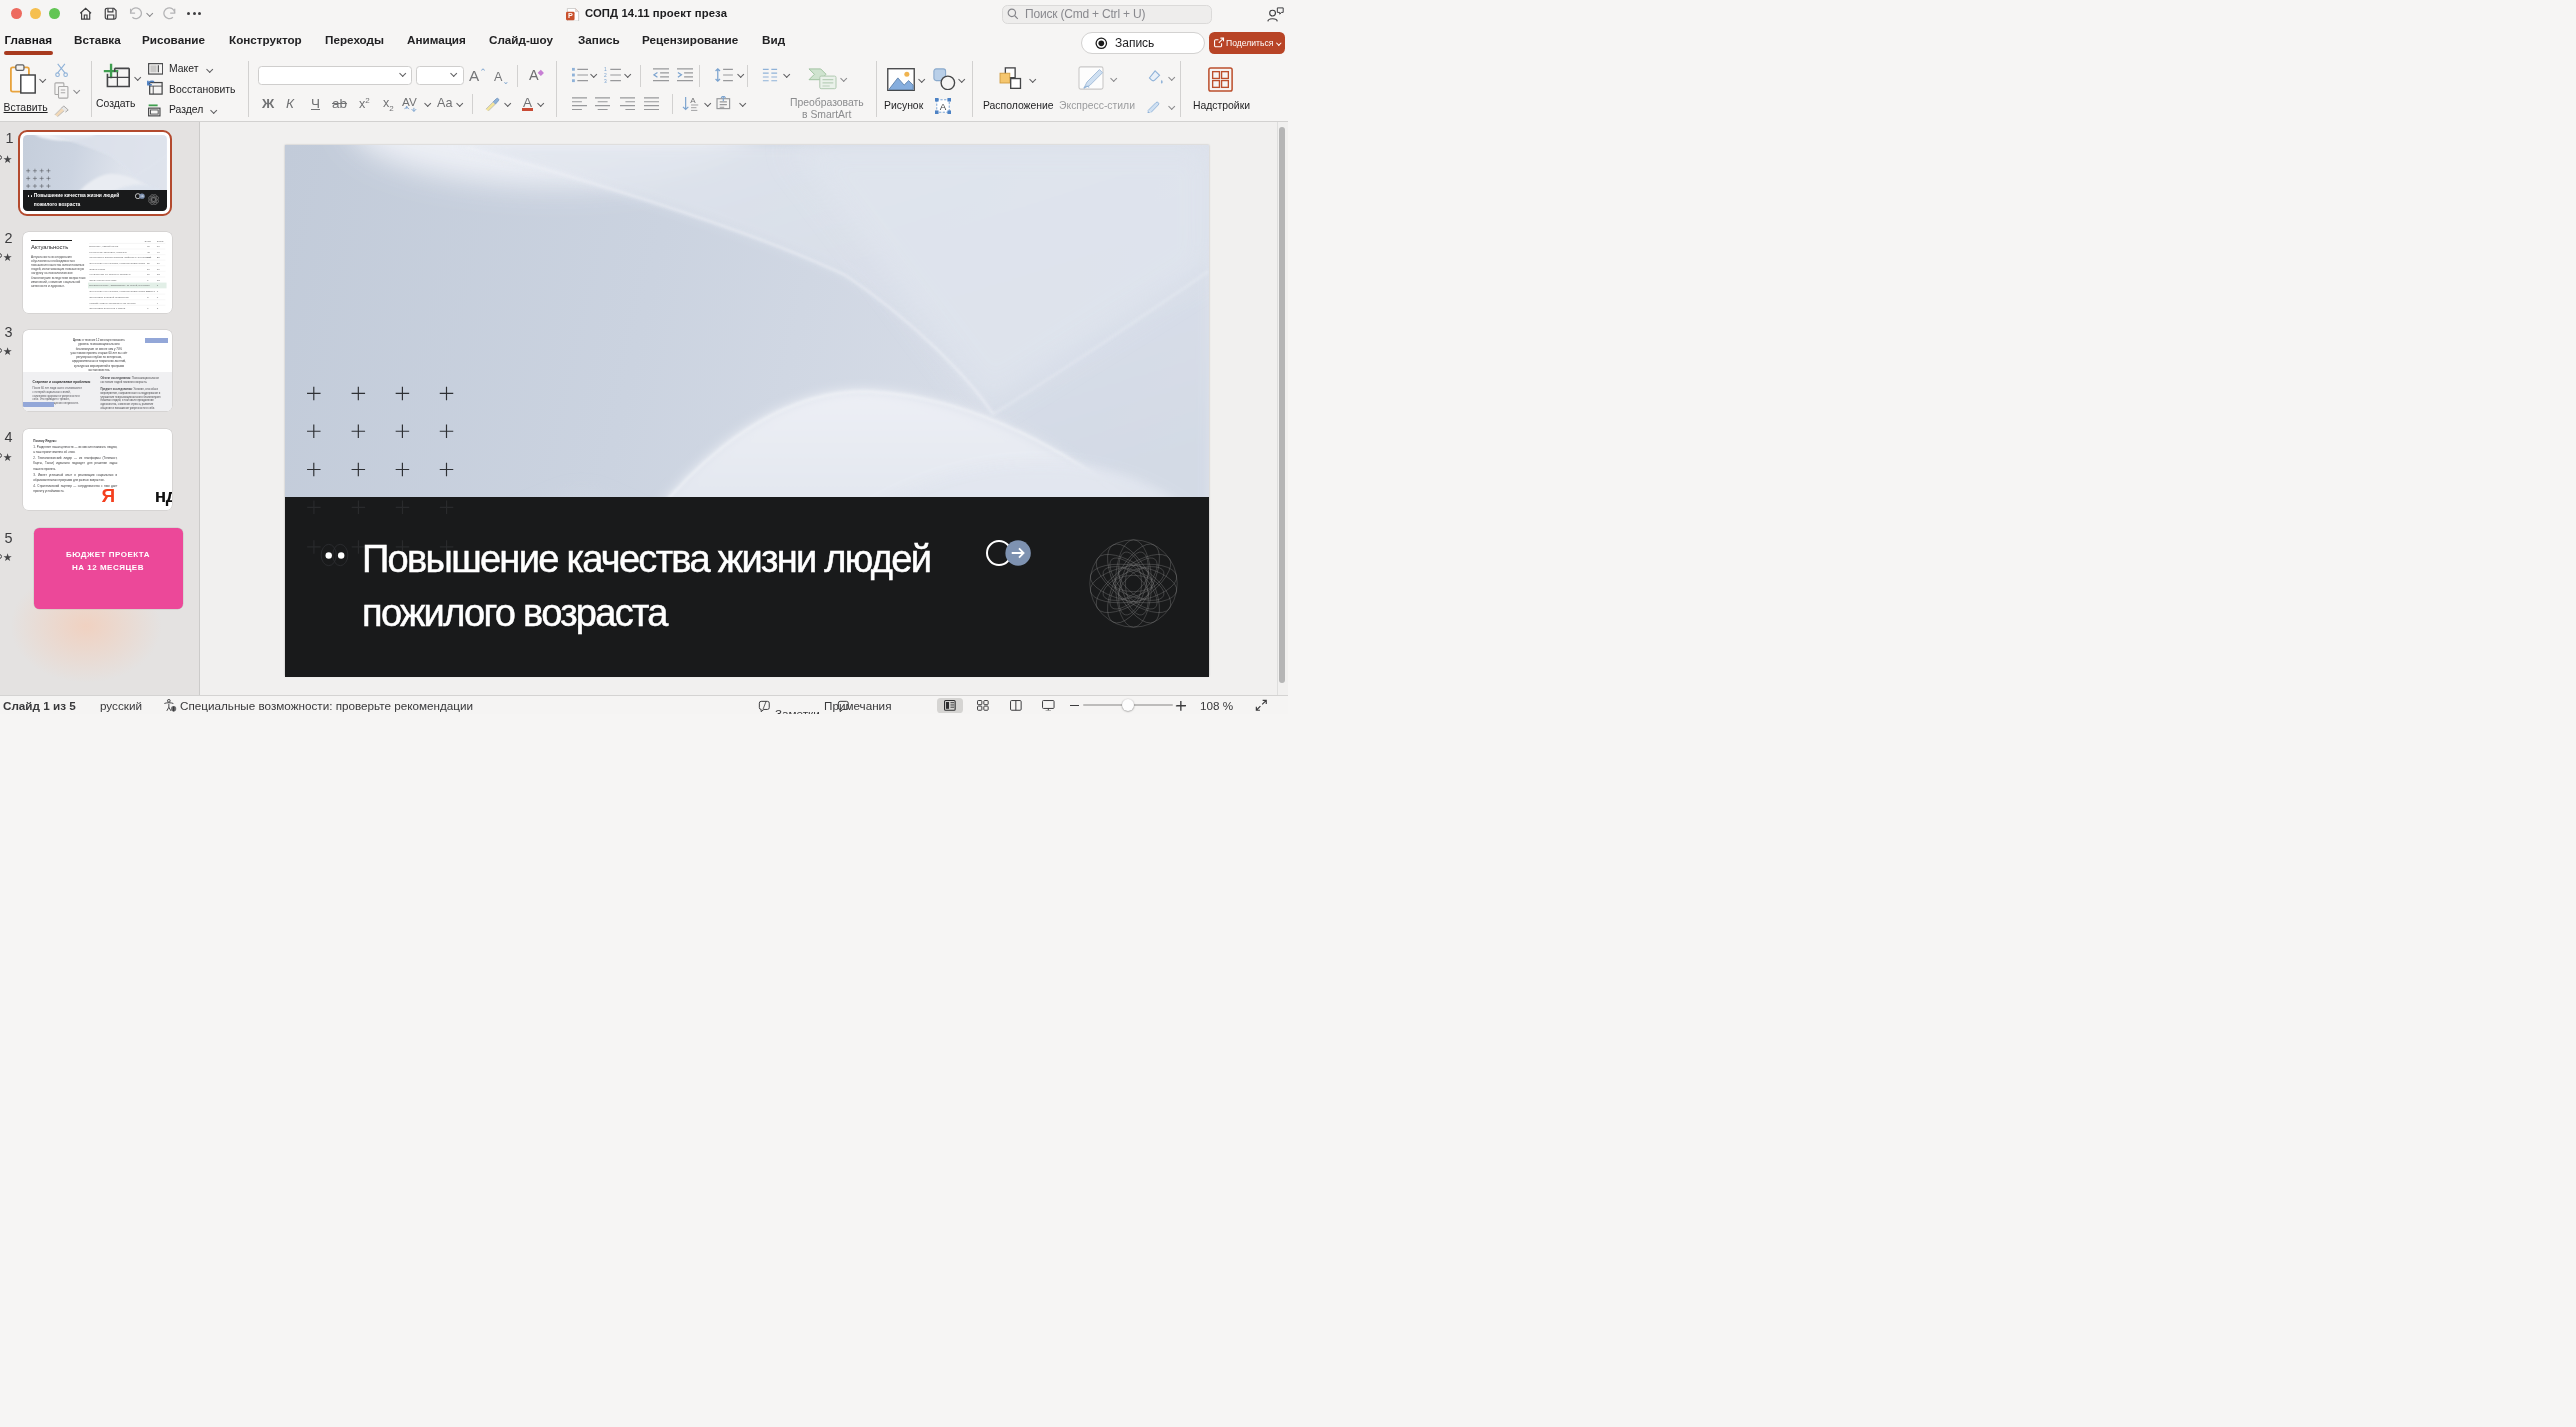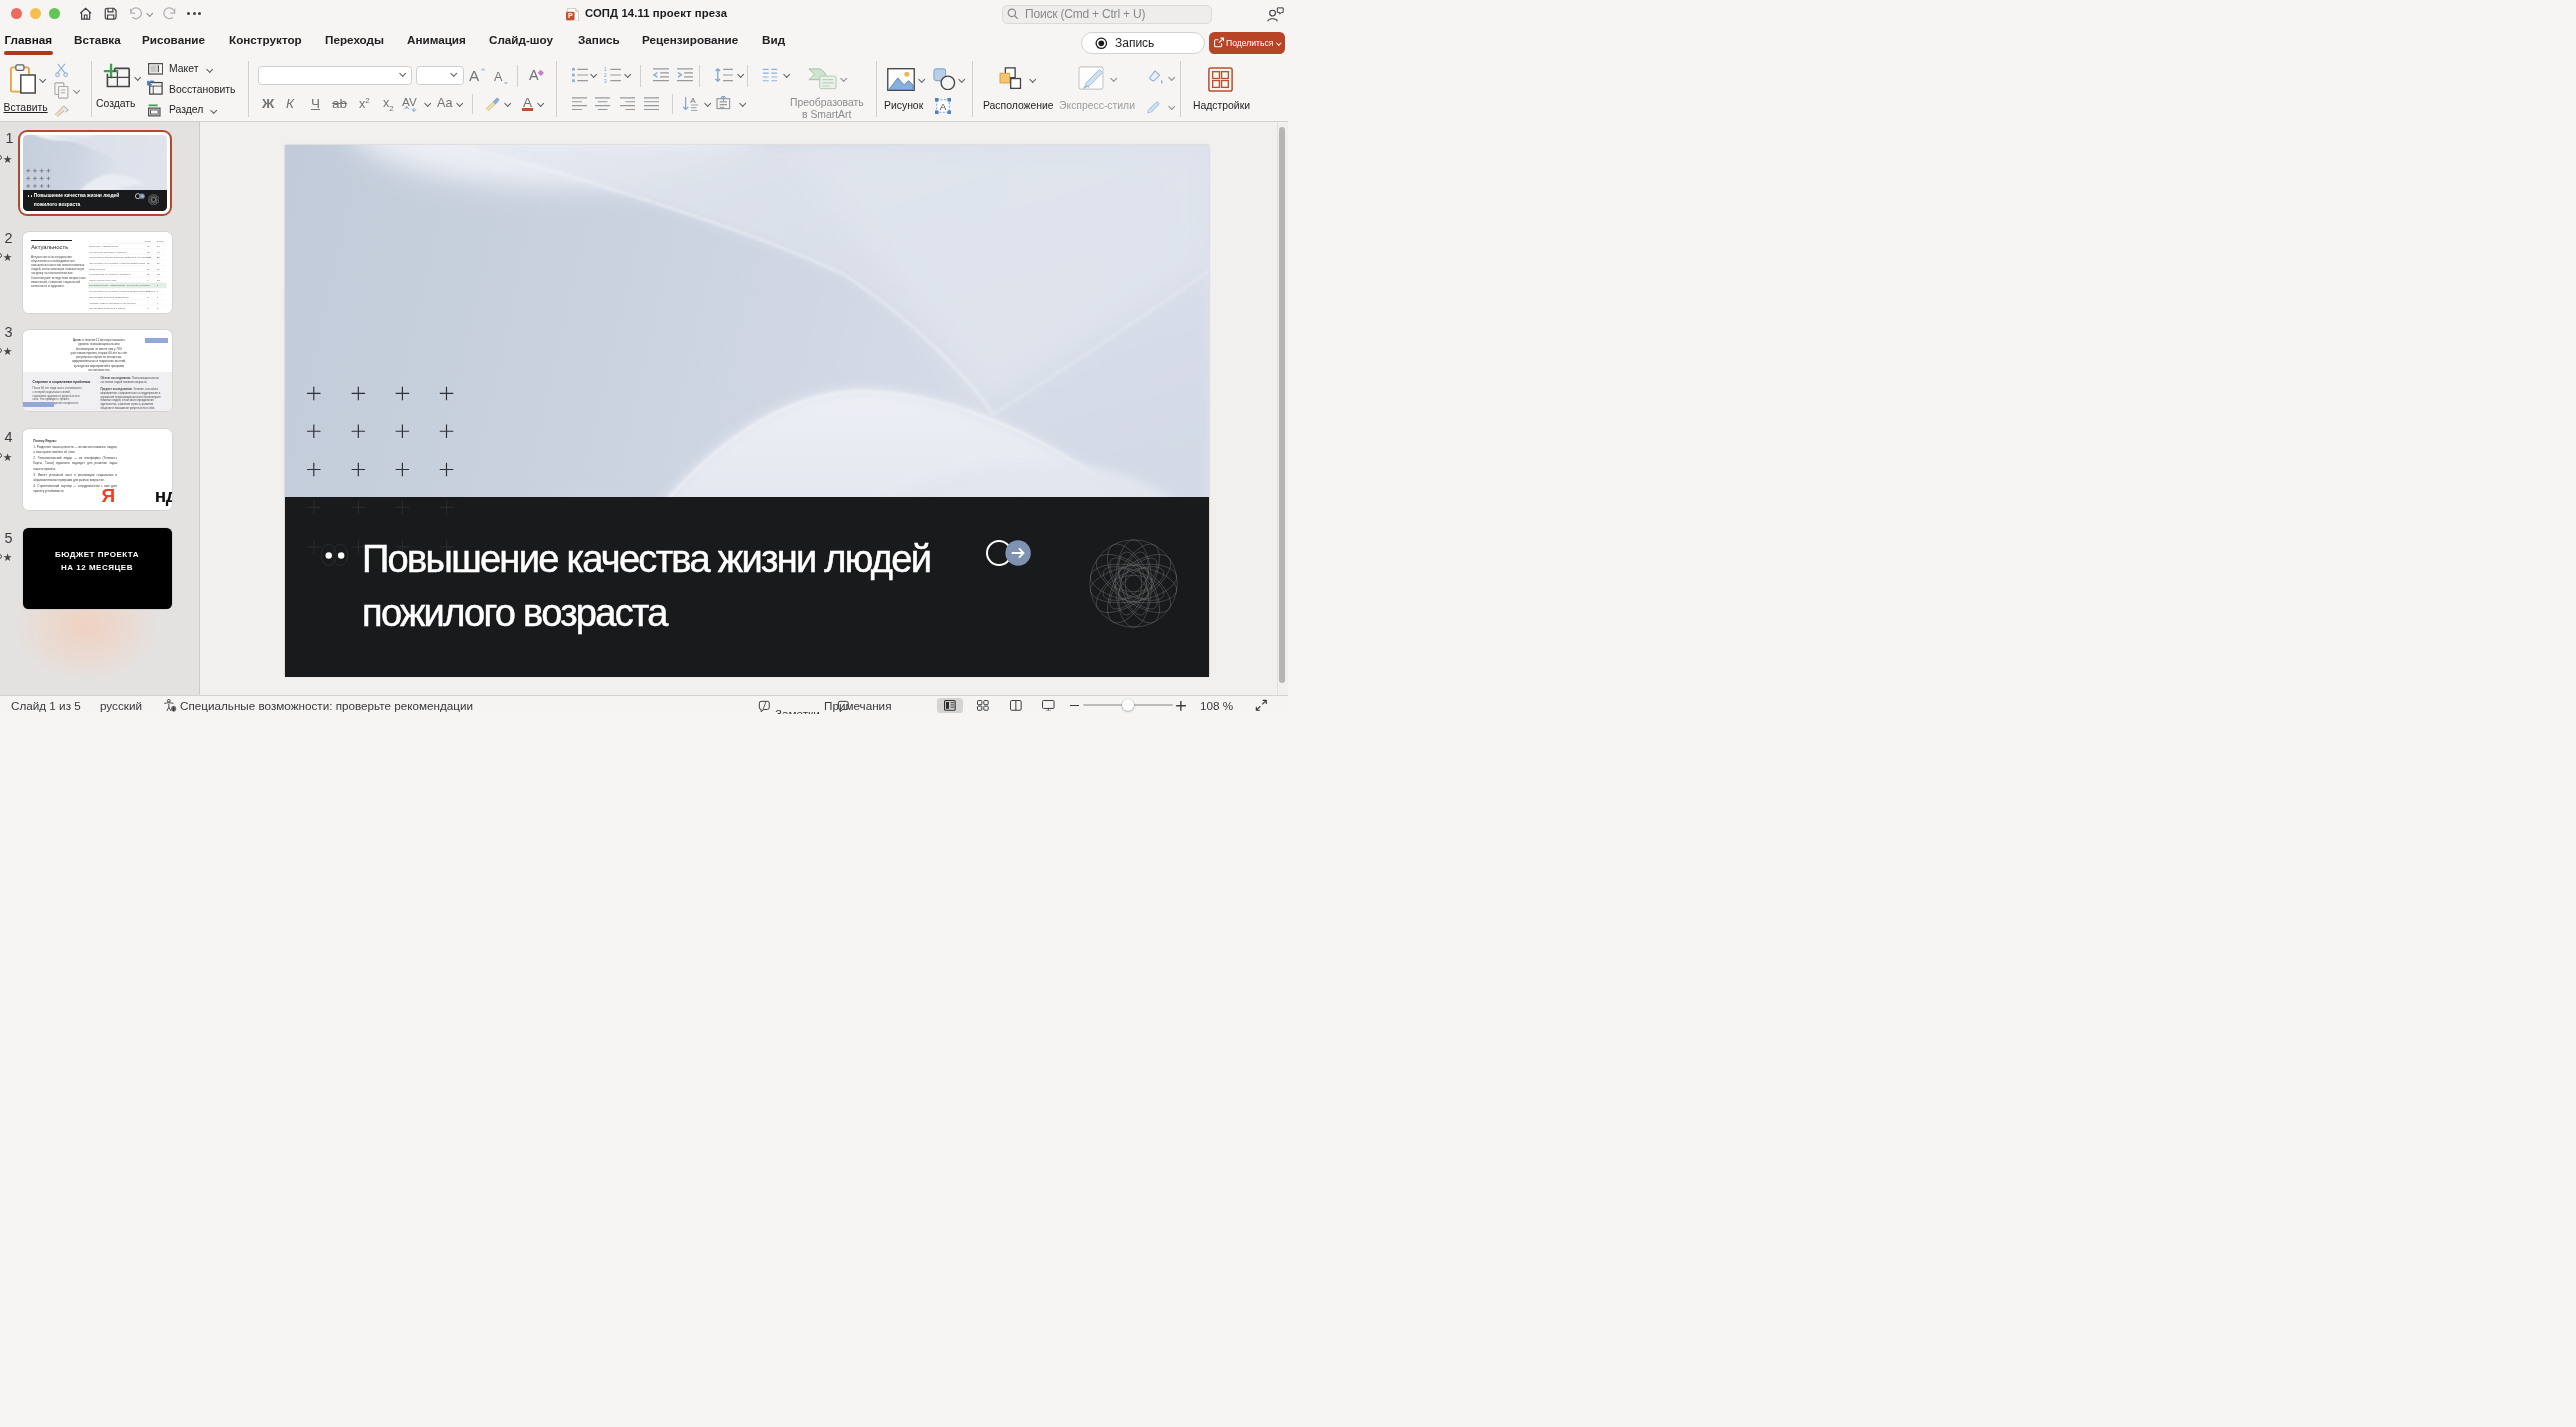--- a/index.html
+++ b/index.html
@@ -479,21 +479,21 @@
       <div class="abs" style="left:10px;top:57px;width:50px;font-size:2.7px;line-height:3.8px;color:#55555a;">После 60 лет люди часто сталкиваются с потерей социальных связей, снижением здоровья и уверенности в себе. Это приводит к тревоге, депрессии и ощущению ненужности.</div>
       <div class="abs" style="left:78px;top:47px;width:62px;font-size:2.7px;line-height:3.7px;color:#4a4a4e;"><b>Объект исследования:</b> Психоэмоциональное состояние людей пожилого возраста.<br><br><b>Предмет исследования</b>: Условия, способы и мероприятия, направленные на поддержание и улучшение психоэмоционального благополучия пожилых людей, в том числе преодоление одиночества, снижение стресса, развитие общения и повышение уверенности в себе.</div>
       <div class="abs" style="left:0.5px;top:72px;width:31px;height:4.5px;background:#93a7d8;"></div>
     </div>
 
     <div class="thumbcard" style="top:307px;">
       <div class="abs" style="left:10.8px;top:10px;width:84px;font-size:3px;line-height:5.6px;color:#3a3a3c;text-align:justify;"><b>Почему Яндекс:</b><br>1. Разделяет наши ценности — их миссия помогать людям, а наш проект именно об этом.<br>2. Технологический лидер — их платформы (Телемост, Карты, Такси) идеально подходят для решения задач нашего проекта.<br>3. Имеет успешный опыт в реализации социальных и образовательных программ для разных возрастов.<br>4. Стратегический партнер — сотрудничество с ним дает проекту устойчивость.</div>
       <div class="abs" style="left:79px;top:56px;font-size:19px;font-weight:700;letter-spacing:-0.5px;"><span style="color:#f43f1e;">Я</span><span style="color:#111;margin-left:40px;">ндекс</span></div>
     </div>
 
-    <div class="thumbcard" style="top:406px;background:#000000;">
+    <div class="thumbcard" style="top:406px;background:#ec4899;margin-left:11px;">
       <div class="abs" style="left:0;top:21px;width:149px;font-size:8px;font-weight:700;line-height:12.6px;color:#fff;text-align:center;letter-spacing:0.5px;">БЮДЖЕТ ПРОЕКТА<br>НА 12 МЕСЯЦЕВ</div>
     </div>
   </div>
 
   <div id="slide" class="abs" style="left:285px;top:23px;width:924px;height:531px;box-shadow:0 0 1.8px rgba(0,0,0,0.25);">
     <div class="abs" style="left:0;top:0;width:924px;height:532px;background:linear-gradient(103deg,#c2cbd9 0%,#cbd3e0 38%,#d5dbe6 68%,#dfe3ec 100%);"></div>
     <svg class="abs" style="left:0;top:0" width="924" height="532" viewBox="0 0 1027 591">
       <defs>
         <filter id="b0" x="-30%" y="-30%" width="160%" height="160%">
             <feGaussianBlur stdDeviation="2"></feGaussianBlur>
@@ -590,21 +590,21 @@
       <ellipse cx="50.5" cy="50.5" rx="22" ry="9" transform="rotate(90 50.5 50.5)"></ellipse>
       <ellipse cx="50.5" cy="50.5" rx="22" ry="9" transform="rotate(135 50.5 50.5)"></ellipse>
     </svg>
   </div>
 
   <div class="abs" style="left:1277px;top:0;width:0.9px;height:573px;background:#dededd;"></div>
   <div class="abs" style="left:1279px;top:4.5px;width:5.9px;height:556px;background:#b5b5b5;border-radius:3.2px;"></div>
 </div>
 
 <div id="statusbar">
-  <div class="it" style="left:11px;">Слайд 1 из 5</div>
+  <div class="it" style="left:3px;font-weight:bold;">Слайд 1 из 5</div>
   <div class="it" style="left:100px;">русский</div>
   <svg class="abs" style="left:163px;top:3.2px;font-size:13px" width="13.5" height="12.6" viewBox="0 0 15 14" fill="none" stroke="#3c3c3e" stroke-width="1.05">
       <circle cx="6.5" cy="2" r="1.5"></circle>
       <path d="M1.5 5 C3.8 3.9 9.2 3.9 11.5 5 M6.5 5.5 v3.7 M6.5 9.2 L4.2 13.2 M6.5 9.2 L8.8 13.2"></path>
       <circle cx="11.8" cy="10.8" r="2.9" fill="#6e6e70" stroke="none"></circle>
       <text x="11.8" y="12.9" font-size="5" fill="#fff" text-anchor="middle" font-family="Liberation Sans">!</text>
     </svg>
   <div class="it" style="left:180px;">Специальные возможности: проверьте рекомендации</div>
 
   <svg class="abs" style="left:758px;top:3.6px" width="12.6" height="12.6" viewBox="0 0 14 14" fill="none" stroke="#3c3c3e" stroke-width="1.1">

